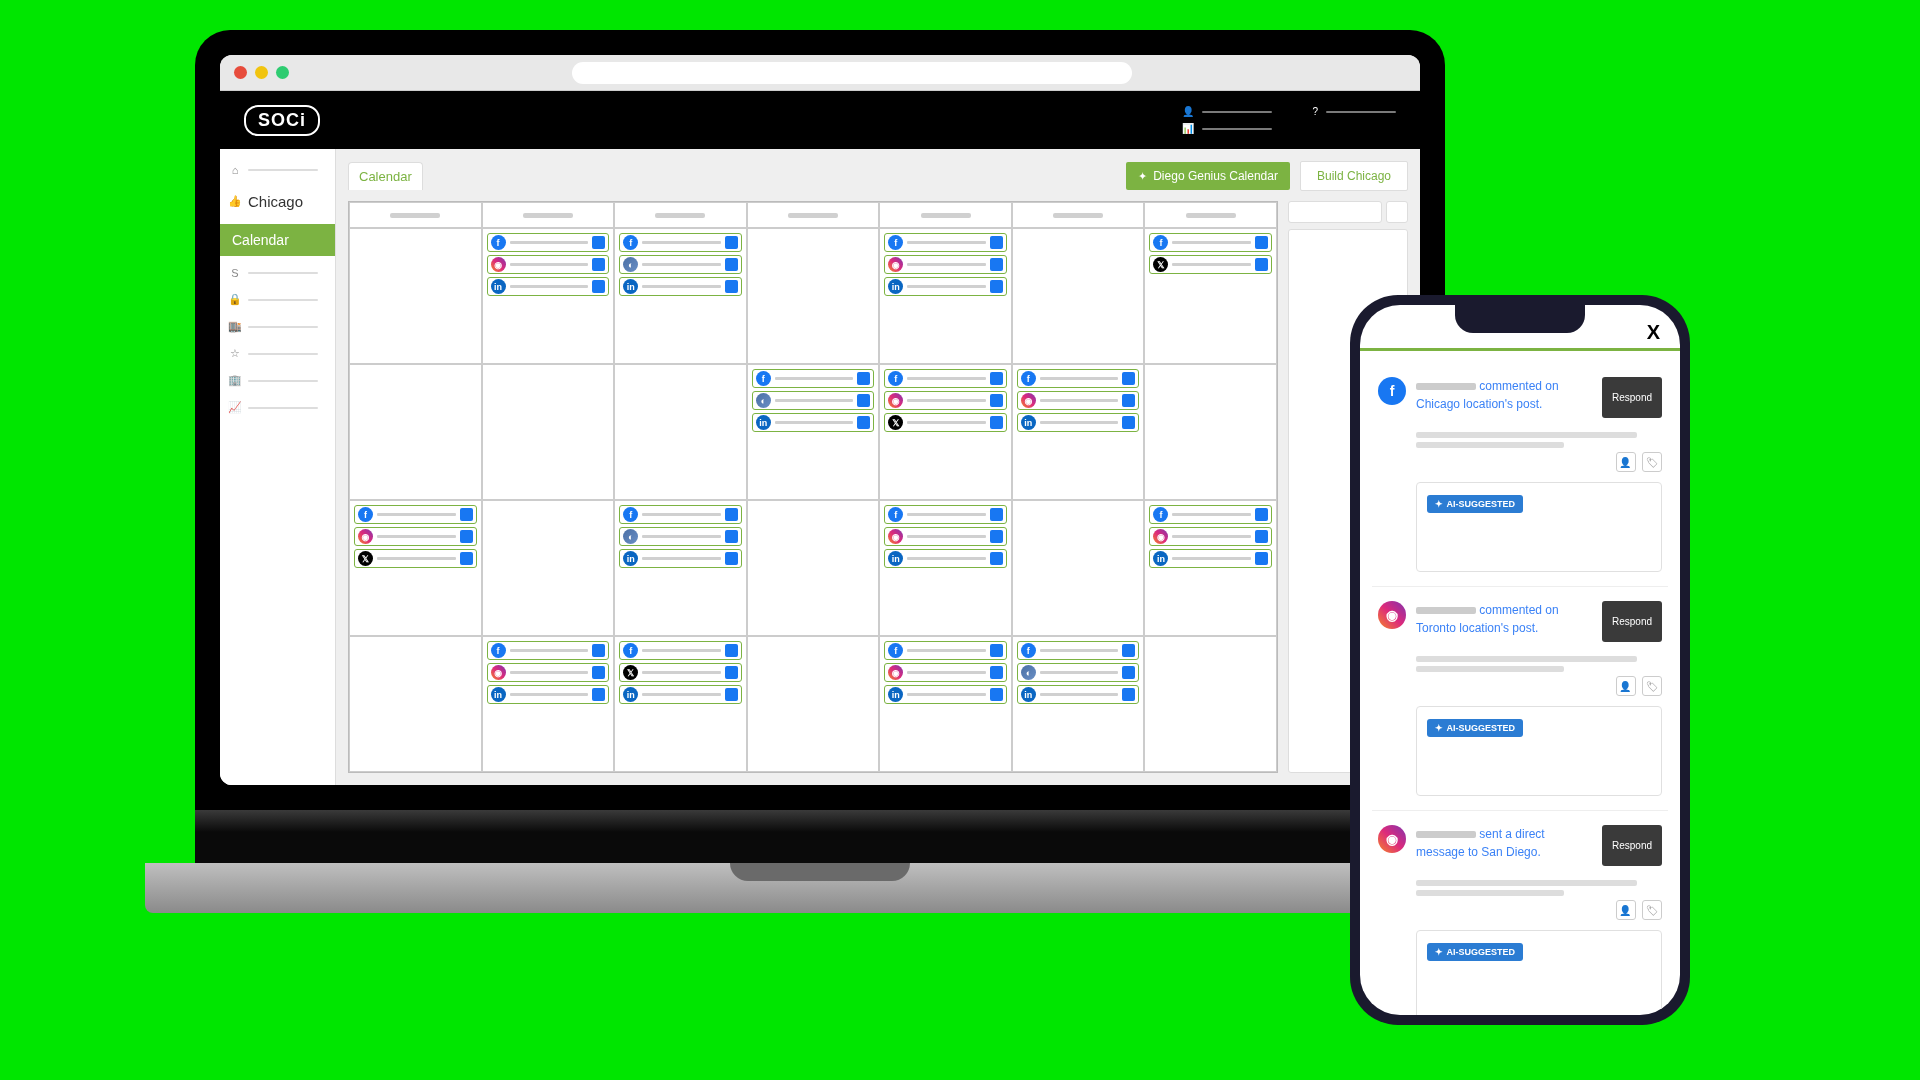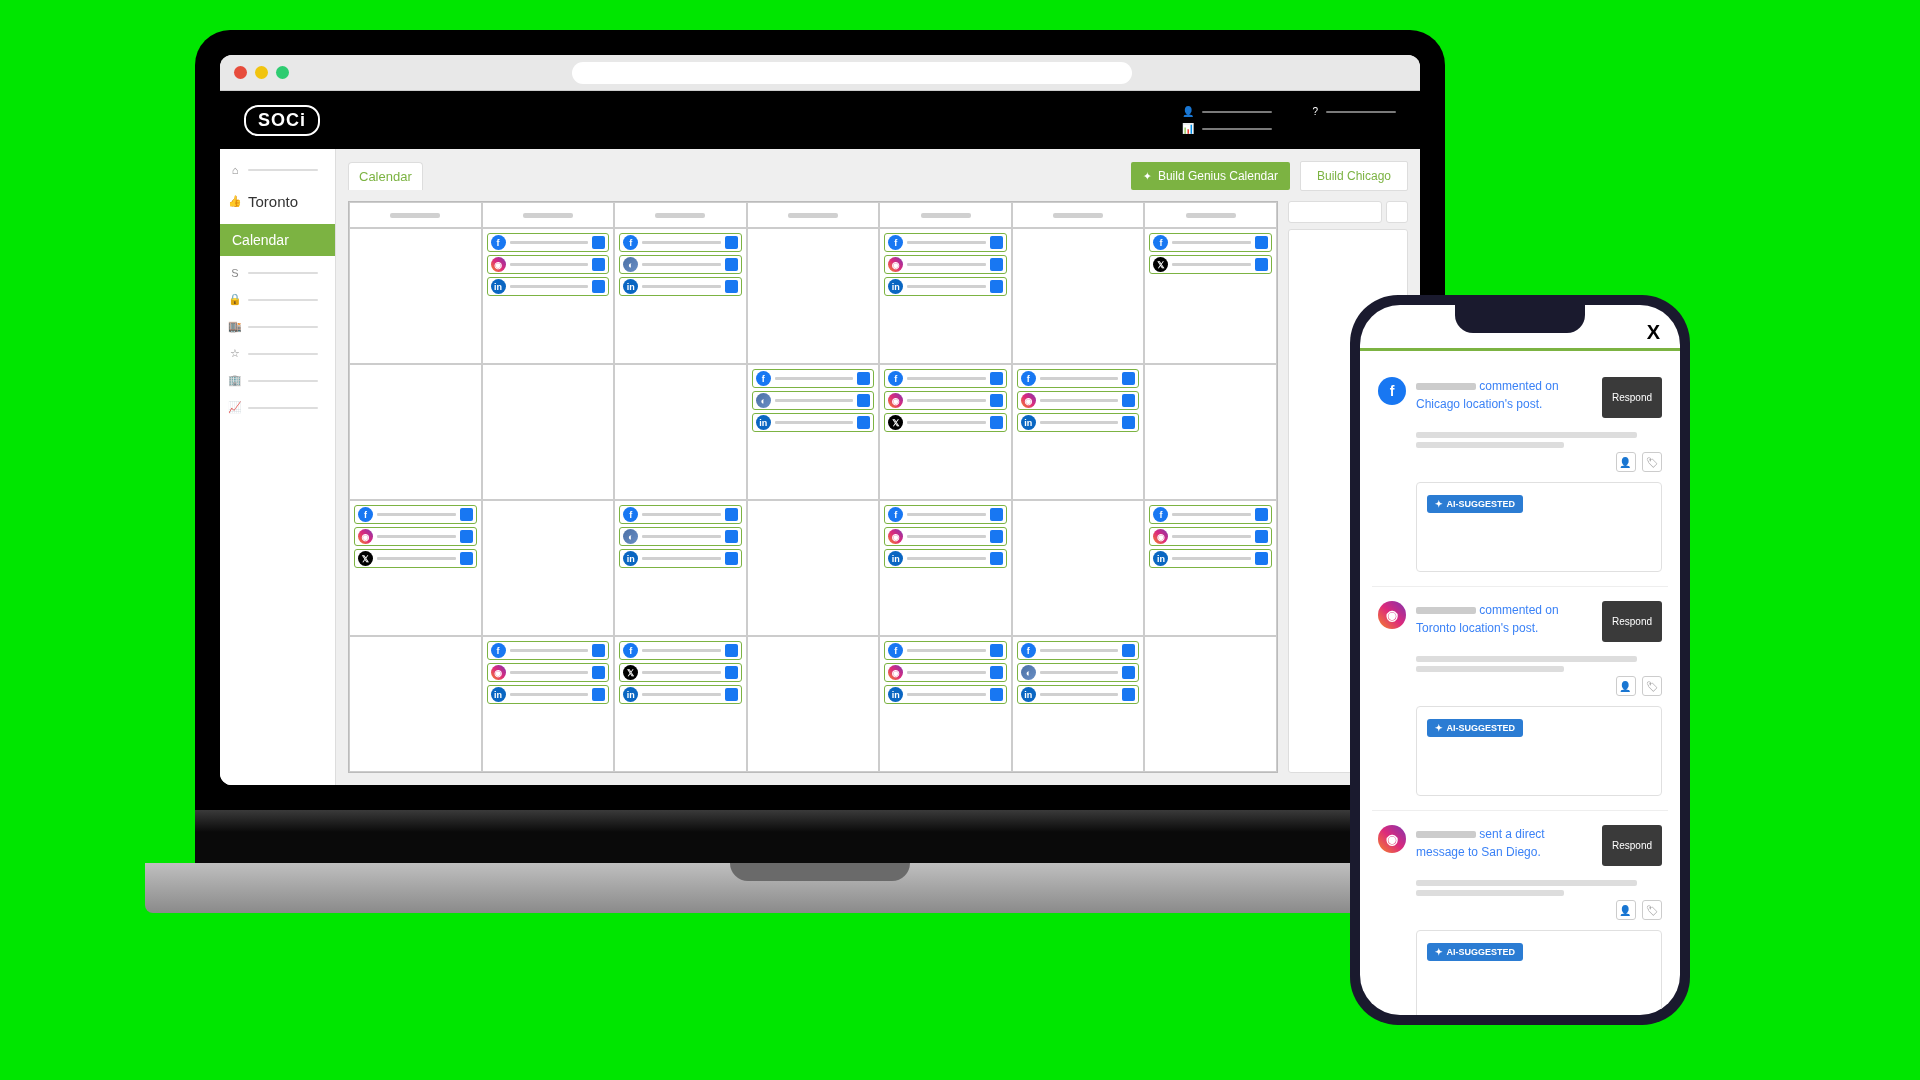--- a/index.html
+++ b/index.html
@@ -118,21 +118,21 @@
       </div>
 
       <div class="app-body">
         <div class="sidebar">
           <div class="side-item">
               <span class="side-ico">⌂</span>
               <span class="side-line"></span>
             </div>
           <div class="side-item side-social">
               <span class="side-ico">👍</span>
-              <span>Toronto</span>
+              <span>Chicago</span>
             </div>
           <div class="side-active">Calendar</div>
           <div class="side-item">
               <span class="side-ico">S</span>
               <span class="side-line"></span>
             </div>
           <div class="side-item">
               <span class="side-ico">🔒</span>
               <span class="side-line"></span>
             </div>
@@ -152,21 +152,21 @@
               <span class="side-ico">📈</span>
               <span class="side-line"></span>
             </div>
         </div>
         <div class="content">
           <div class="top-actions">
             <div class="tab-label">Calendar</div>
             <div class="spacer"></div>
             <button class="btn-primary">
                 <span class="sparkle">✦</span>
-                <span>Build Genius Calendar</span>
+                <span>Diego Genius Calendar</span>
               </button>
             <button class="btn-secondary">Build Chicago</button>
           </div>
           <div class="content-row">
             <div class="calendar" id="calendar">
                 <div class="cal-head">
                   <div class="hline"></div>
                 </div>
                 <div class="cal-head">
                   <div class="hline"></div>

